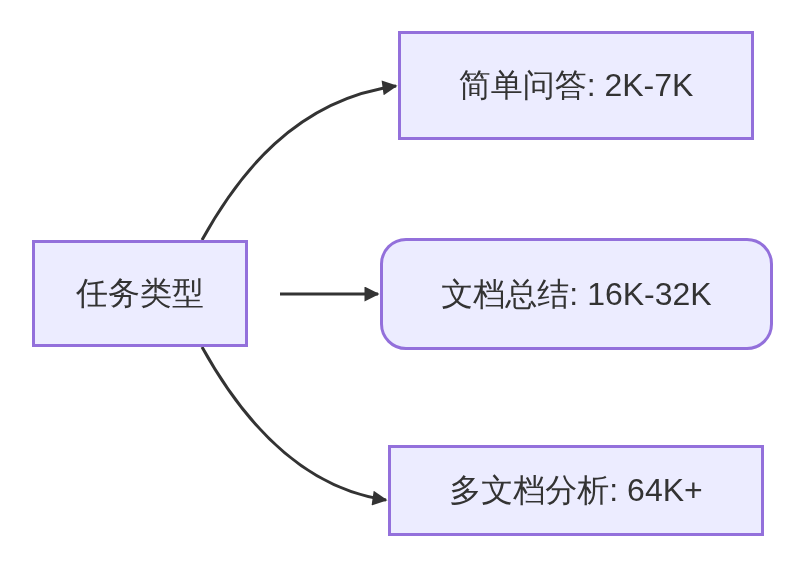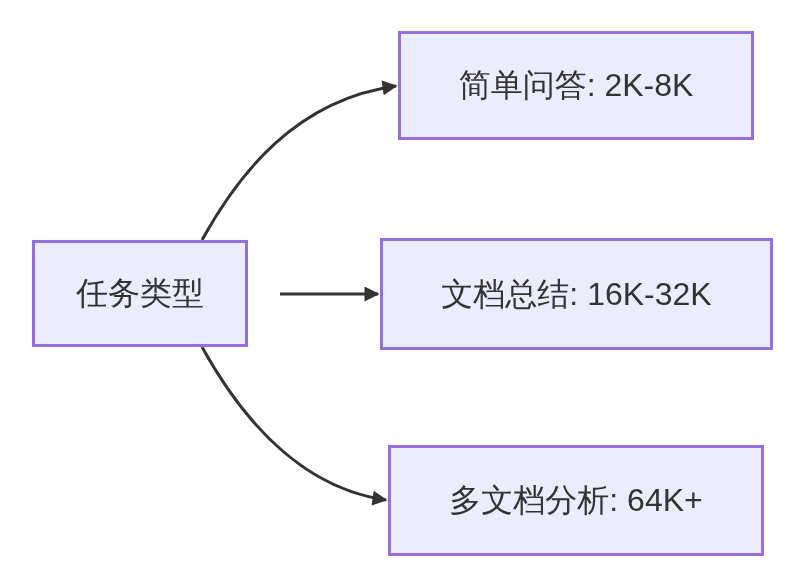--- a/index.html
+++ b/index.html
@@ -35,22 +35,22 @@
     display: flex;
     align-items: center;
     justify-content: center;
     color: #333333;
     font-size: 32px;
     line-height: 1.2;
     white-space: nowrap;
   }
   .node-root   { left: 32px;  top: 240px; width: 216px; height: 107px; }
   .node-top    { left: 398px; top: 31px;  width: 356px; height: 109px; }
-  .node-middle { left: 380px; top: 238px; width: 393px; height: 112px; }
-  .node-bottom { left: 388px; top: 445px; width: 376px; height: 111px; }
+  .node-middle { left: 380px; top: 238px; width: 393px; height: 112px; border-radius: 26px; }
+  .node-bottom { left: 388px; top: 445px; width: 376px; height: 91px; }
 </style>
 </head>
 <body>
 
 <div class="canvas">
 
   <svg class="edge-layer" viewBox="0 0 787 572" xmlns="http://www.w3.org/2000/svg" aria-hidden="true">
     <defs>
       <marker id="arrowhead" viewBox="0 0 10 10" refX="9" refY="5" markerWidth="6" markerHeight="5" orient="auto">
         <path d="M0,0 L10,5 L0,10 Z" fill="#333333"></path>
@@ -59,21 +59,21 @@
     <path class="edge" d="M202,240 C238,175 295,100 396,86" marker-end="url(#arrowhead)"></path>
     <path class="edge" d="M280,294 L378,294" marker-end="url(#arrowhead)"></path>
     <path class="edge" d="M202,347 C238,412 295,487 386,500" marker-end="url(#arrowhead)"></path>
   </svg>
 
   <div class="node node-root">
     <span>任务类型</span>
   </div>
 
   <div class="node node-top">
-    <span>简单问答: 2K-8K</span>
+    <span>简单问答: 2K-7K</span>
   </div>
 
   <div class="node node-middle">
     <span>文档总结: 16K-32K</span>
   </div>
 
   <div class="node node-bottom">
     <span>多文档分析: 64K+</span>
   </div>
 

